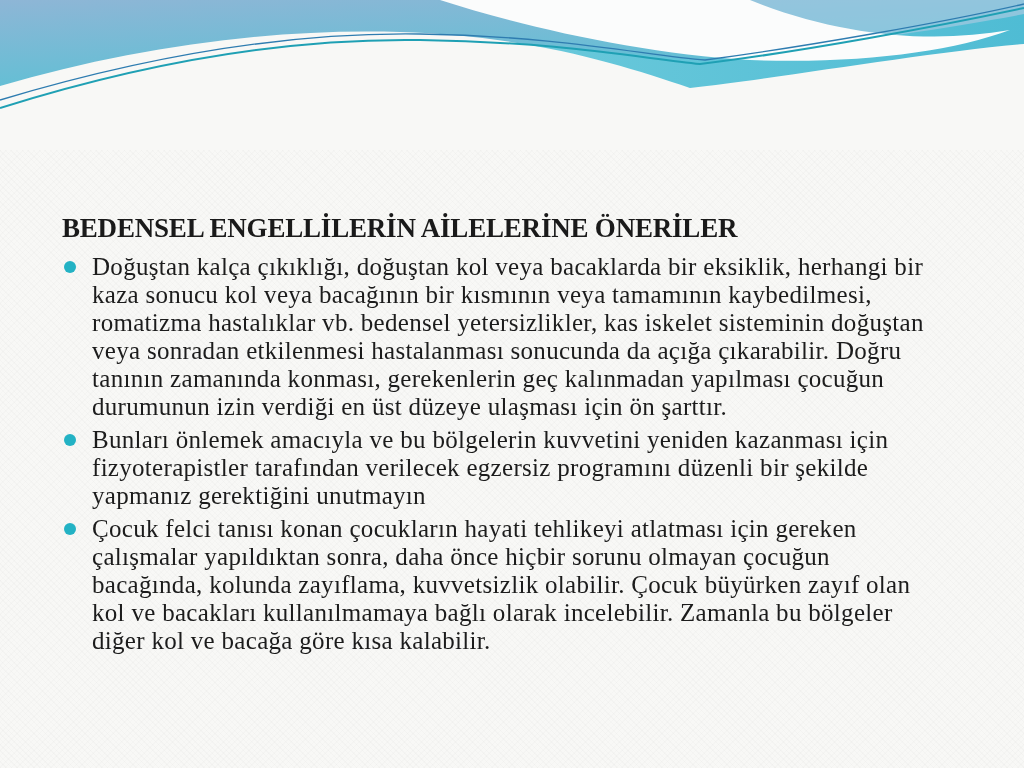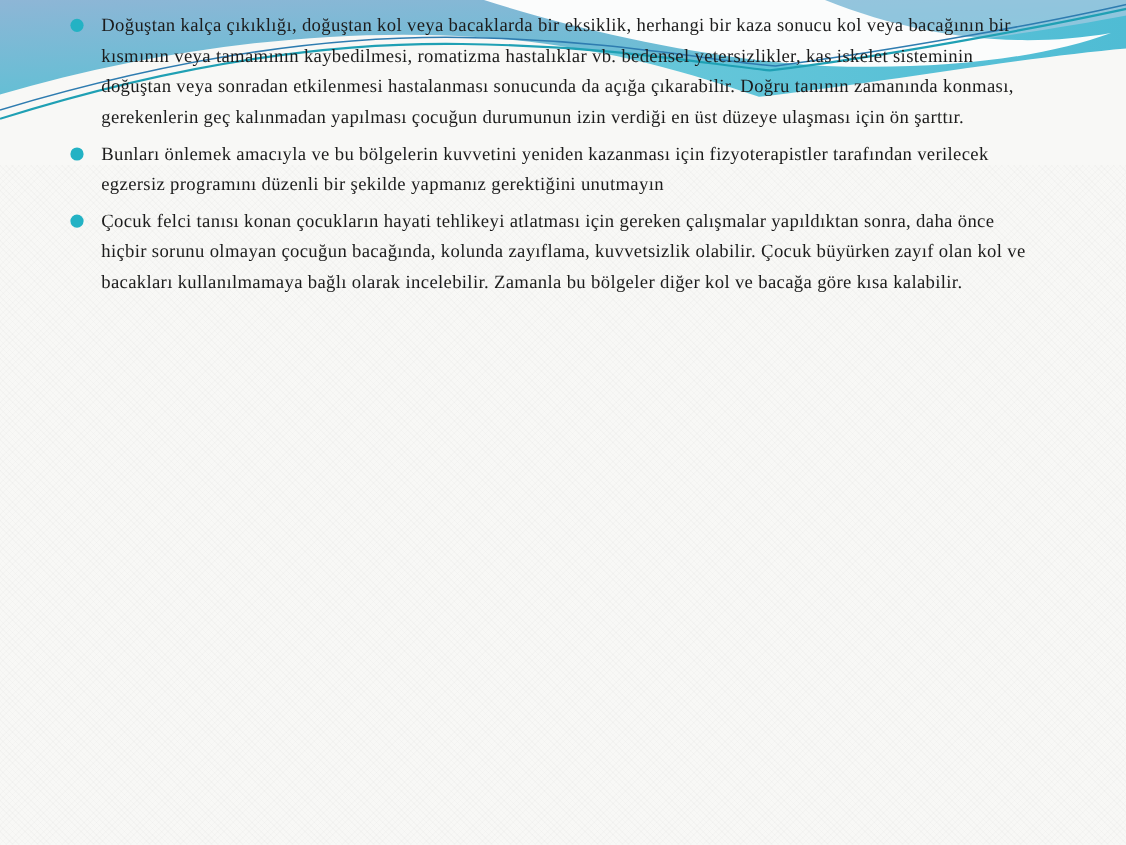--- a/index.html
+++ b/index.html
@@ -50,21 +50,21 @@
   .bullets {
     list-style: none;
     margin: 9px 0 0 0;
     padding: 0;
     width: 880px;
   }
   .bullet {
     position: relative;
     padding-left: 30px;
     margin: 0 0 5px 0;
-    font-size: 17px;
+    font-size: 25px;
     line-height: 28px;
     letter-spacing: 0.3px;
   }
   .marker {
     position: absolute;
     left: 2px;
     top: 8px;
     width: 12px;
     height: 12px;
     border-radius: 50%;
@@ -100,20 +100,21 @@
 
       <path d="M0,86 C130,48 270,28 400,32 C530,36 620,64 690,88 C780,78 930,52 1024,44
                L1024,150 L0,150 Z" fill="#f8f8f6"></path>
 
       <path d="M0,108 C140,64 280,38 420,40 C560,42 640,58 700,64 C800,52 940,26 1024,8" fill="none" stroke="#1fa0b4" stroke-width="2"></path>
       <path d="M0,100 C140,58 280,32 420,34 C560,36 650,56 705,60 C810,46 945,22 1024,4" fill="none" stroke="#2e7cb0" stroke-width="1.4"></path>
     </svg>
   </div>
 
   <div class="content">
+    <h1 class="title">BEDENSEL ENGELLİLERİN AİLELERİNE ÖNERİLER</h1>
     <ul class="bullets">
       <li class="bullet">
         <span class="marker"></span>
         <span class="btext">Doğuştan kalça çıkıklığı, doğuştan kol veya bacaklarda bir eksiklik, herhangi bir kaza sonucu kol veya bacağının bir kısmının veya tamamının kaybedilmesi, romatizma hastalıklar vb. bedensel yetersizlikler, kas iskelet sisteminin doğuştan veya sonradan etkilenmesi hastalanması sonucunda da açığa çıkarabilir. Doğru tanının zamanında konması, gerekenlerin geç kalınmadan yapılması çocuğun durumunun izin verdiği en üst düzeye ulaşması için ön şarttır.</span>
       </li>
       <li class="bullet">
         <span class="marker"></span>
         <span class="btext">Bunları önlemek amacıyla ve bu bölgelerin kuvvetini yeniden kazanması için fizyoterapistler tarafından verilecek egzersiz programını düzenli bir şekilde yapmanız gerektiğini unutmayın</span>
       </li>
       <li class="bullet">

